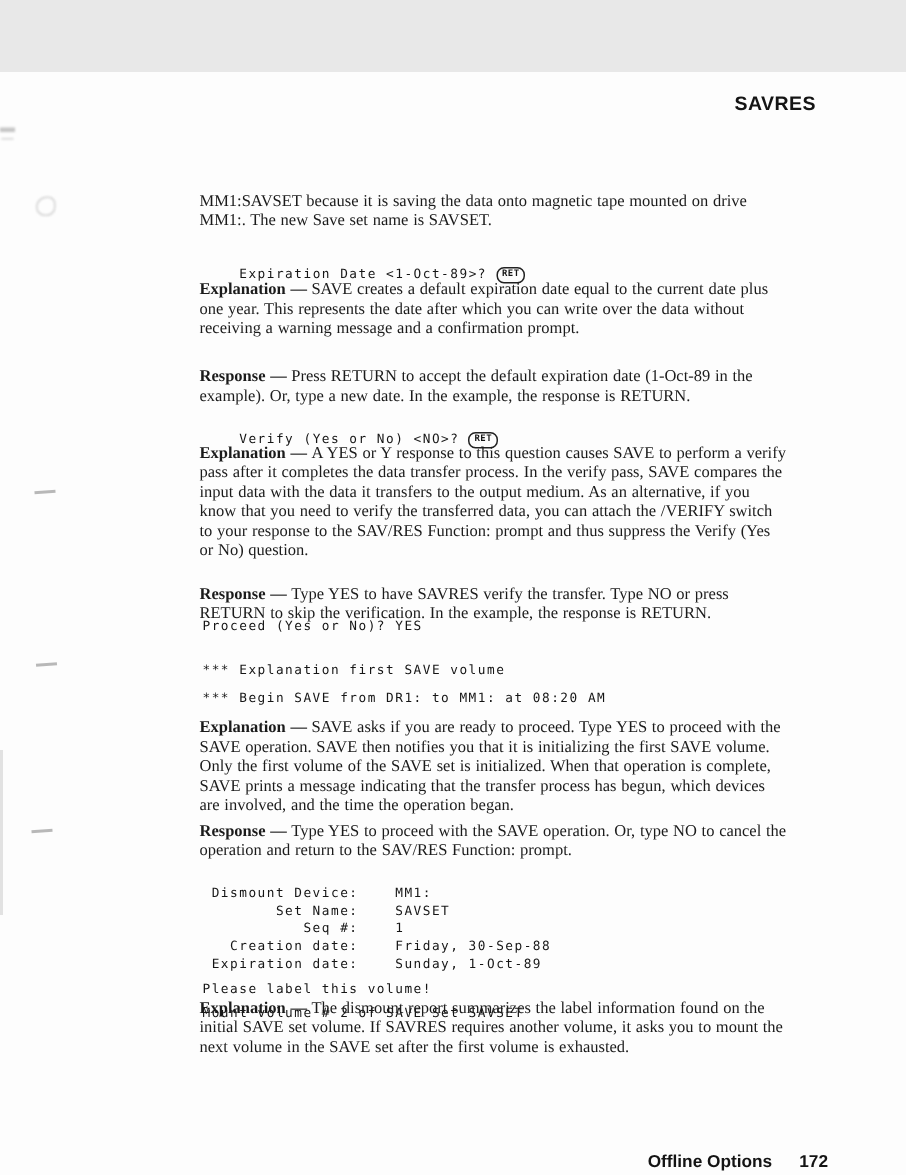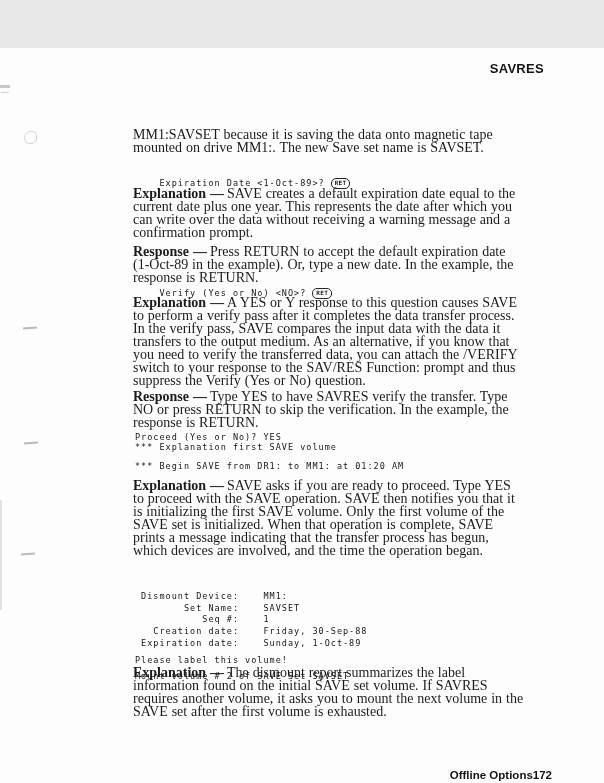--- a/index.html
+++ b/index.html
@@ -23,33 +23,34 @@
     font-weight: 700;
     font-size: 13px;
     letter-spacing: 0.3px;
     color: #141414;
   }
   .running-foot {
     position: absolute;
     top: 721px;
     right: 52px;
     display: flex;
+    gap: 18px;
     font-family: "Liberation Sans", sans-serif;
     font-weight: 700;
     font-size: 11.5px;
     color: #141414;
   }
 
   
   .para {
     position: absolute;
     left: 133px;
     width: 392px;
     margin: 0;
-    font-size: 14px;
+    font-size: 11px;
     line-height: 13px;
     word-spacing: 0.4px;
     color: #1b1b1b;
   }
   .lead { font-weight: 700; margin-right: 3px; }
 
   
   .console {
     position: absolute;
     left: 135px;
@@ -129,28 +130,31 @@
   </div>
 
   <p class="para" style="top:248px">
     <b class="lead">Explanation —</b><span>A YES or Y response to this question causes SAVE to perform a verify pass after it completes the data transfer process. In the verify pass, SAVE compares the input data with the data it transfers to the output medium. As an alternative, if you know that you need to verify the transferred data, you can attach the /VERIFY switch to your response to the SAV/RES Function: prompt and thus suppress the Verify (Yes or No) question.</span>
   </p>
 
   <p class="para" style="top:342px">
     <b class="lead">Response —</b><span>Type YES to have SAVRES verify the transfer. Type NO or press RETURN to skip the verification. In the example, the response is RETURN.</span>
   </p>
 
-  <div class="console" style="top:383px">Proceed (Yes or No)? YES</div>
+  <div class="console" style="top:364px">Proceed (Yes or No)? YES</div>
   <div class="console" style="top:393px">*** Explanation first SAVE volume</div>
-  <div class="console" style="top:412px">*** Begin SAVE from DR1: to MM1: at 01:20 AM</div>
+  <div class="console" style="top:412px">*** Begin SAVE from DR1: to MM1: at 08:20 AM</div>
 
   <p class="para" style="top:431px">
     <b class="lead">Explanation —</b><span>SAVE asks if you are ready to proceed. Type YES to proceed with the SAVE operation. SAVE then notifies you that it is initializing the first SAVE volume. Only the first volume of the SAVE set is initialized. When that operation is complete, SAVE prints a message indicating that the transfer process has begun, which devices are involved, and the time the operation began.</span>
   </p>
 
+  <p class="para" style="top:500px">
+    <b class="lead">Response —</b><span>Type YES to proceed with the SAVE operation. Or, type NO to cancel the operation and return to the SAV/RES Function: prompt.</span>
+  </p>
 
   <pre class="console" style="top:543px"> Dismount Device:    MM1:
         Set Name:    SAVSET
            Seq #:    1
    Creation date:    Friday, 30-Sep-88
  Expiration date:    Sunday, 1-Oct-89</pre>
 
   <div class="console" style="top:606px">Please label this volume!</div>
   <div class="console" style="top:622px">Mount volume # 2 of SAVE Set SAVSET</div>
 

